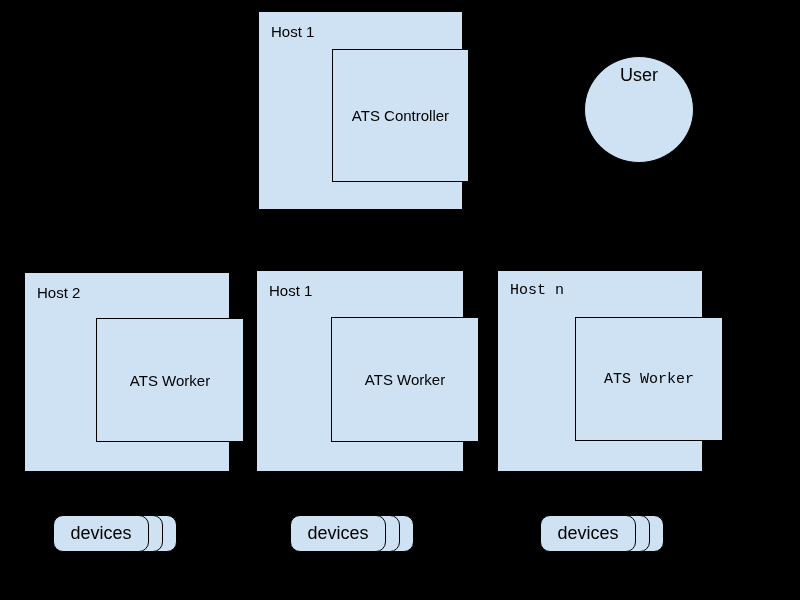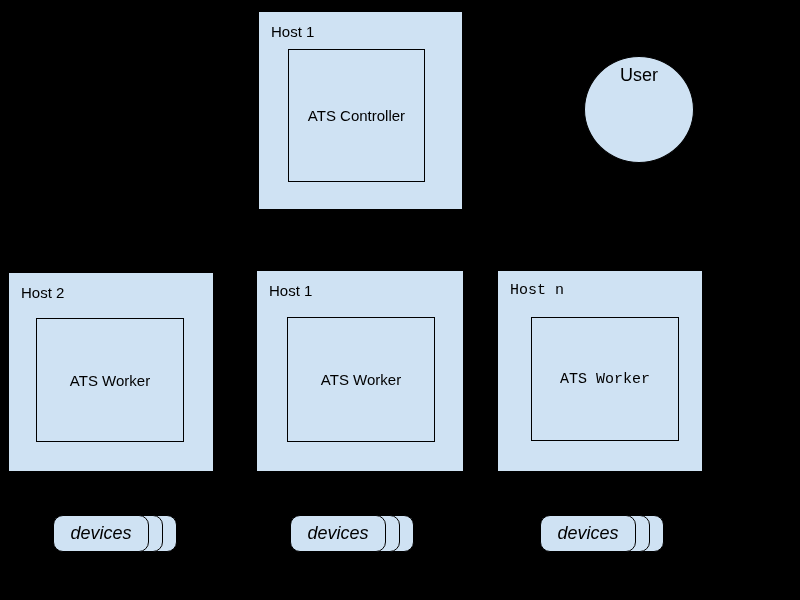--- a/index.html
+++ b/index.html
@@ -33,20 +33,21 @@
     color: var(--text);
     white-space: nowrap;
   }
   .component-box {
     position: absolute;
     background: var(--fill);
     border: 1px solid var(--line);
     display: flex;
     align-items: center;
     justify-content: center;
+    margin-left: 44px;
   }
   .component-label {
     font-size: 15px;
     color: var(--text);
     white-space: nowrap;
   }
   .user-ellipse {
     position: absolute;
     left: 576px;
     top: 48px;
@@ -60,21 +61,20 @@
     justify-content: center;
   }
   .user-label {
     font-size: 18px;
     color: var(--text);
   }
   .device-stack {
     position: absolute;
     width: 124px;
     height: 37px;
-    font-style: italic;
   }
   .device-card {
     position: absolute;
     top: 0;
     width: 96px;
     height: 37px;
     background: var(--fill);
     border: 1.5px solid var(--line);
     border-radius: 10px;
   }
@@ -102,21 +102,21 @@
     <div class="host-label">Host 1</div>
     <div class="component-box" style="left:29px; top:37px; width:137px; height:133px;">
       <span class="component-label">ATS Controller</span>
     </div>
   </div>
 
   <div class="user-ellipse">
     <span class="user-label">User</span>
   </div>
 
-  <div class="host" style="left:0; top:264px; width:206px; height:200px;">
+  <div class="host" style="left:16px; top:264px; width:206px; height:200px;">
     <div class="host-label">Host 2</div>
     <div class="component-box" style="left:27px; top:45px; width:148px; height:124px;">
       <span class="component-label">ATS Worker</span>
     </div>
   </div>
 
   <div class="host" style="left:248px; top:262px; width:208px; height:202px;">
     <div class="host-label">Host 1</div>
     <div class="component-box" style="left:30px; top:46px; width:148px; height:125px;">
       <span class="component-label">ATS Worker</span>

